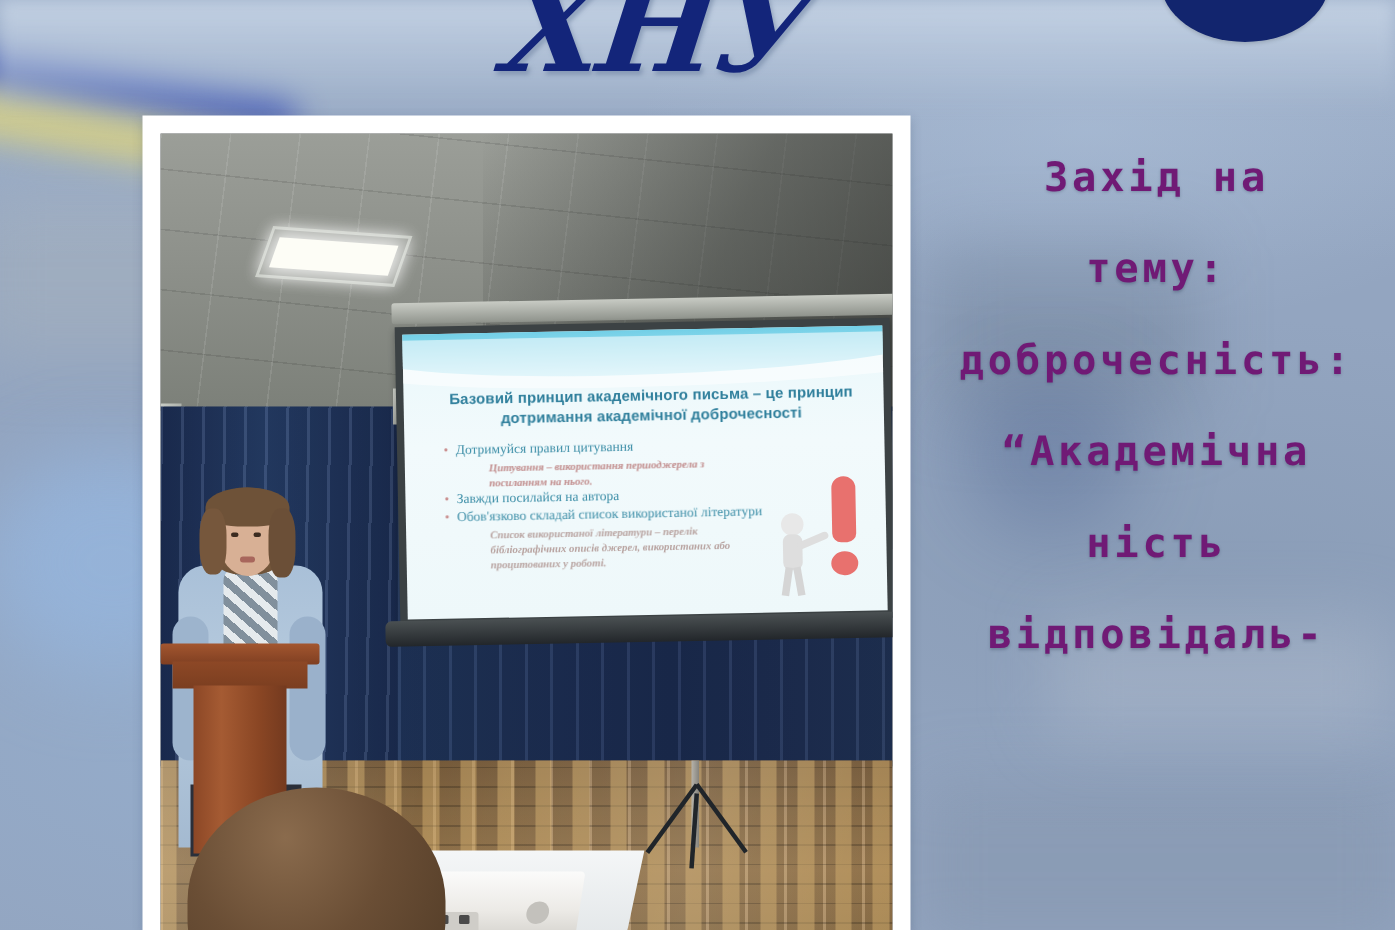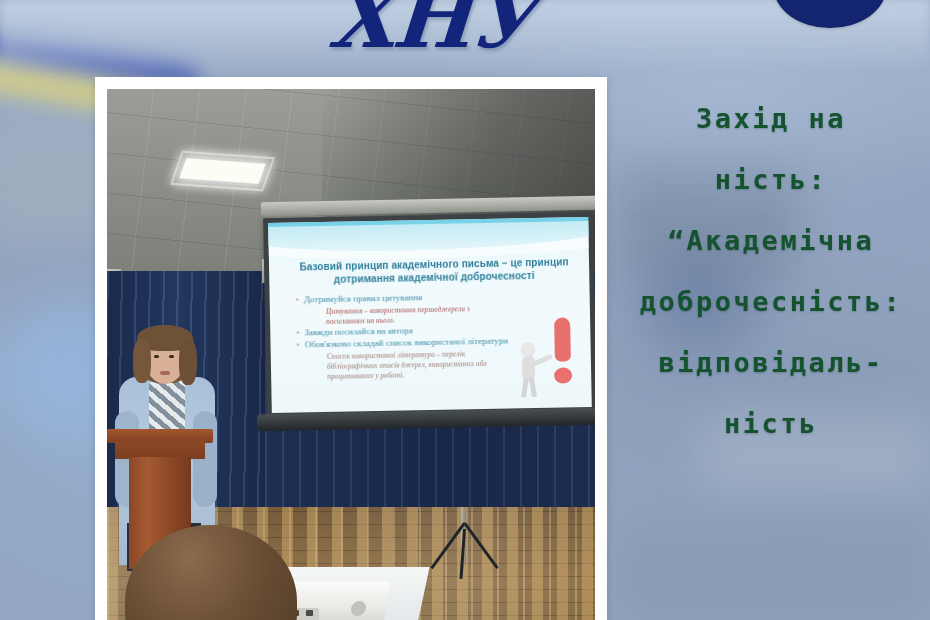--- a/index.html
+++ b/index.html
@@ -357,21 +357,21 @@
   .caption {
     position:absolute;
     left:615px; top:88px;
     width:312px;
     text-align:center;
     font-family:"DejaVu Sans Mono", monospace;
     font-weight:700;
     font-size:27px;
     line-height:61px;
     letter-spacing:2.5px;
-    color:#14532d;
+    color:#701a75;
     text-shadow:0 1px 2px rgba(40,55,80,.30);
   }
   .caption .cline { display:block; white-space:nowrap; }
 </style>
 </head>
 <body>
 
 <div id="poster">
 
   <div class="bg-base"></div>
@@ -494,20 +494,20 @@
         <div class="proj-port" style="left:45px;"></div>
       </div>
       <div class="proj-cable"></div>
       <div class="aud-head"></div>
 
     </div>
   </div>
 
   <div class="caption">
     <span class="cline">Захід на</span>
-    <span class="cline">ність:</span>
+    <span class="cline">тему:</span>
+    <span class="cline">доброчесність:</span>
     <span class="cline">“Академічна</span>
-    <span class="cline">доброчесність:</span>
+    <span class="cline">ність</span>
     <span class="cline">відповідаль-</span>
-    <span class="cline">ність</span>
   </div>
 
 </div>
 
 </body></html>

